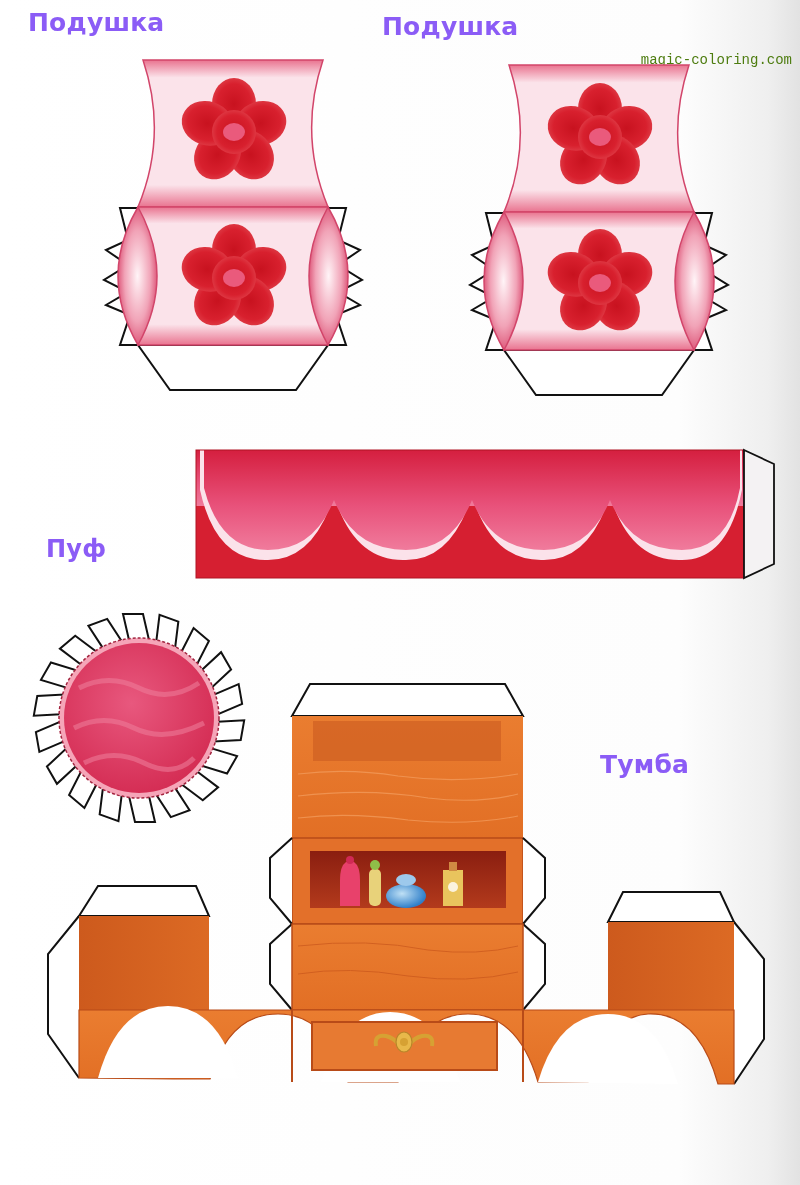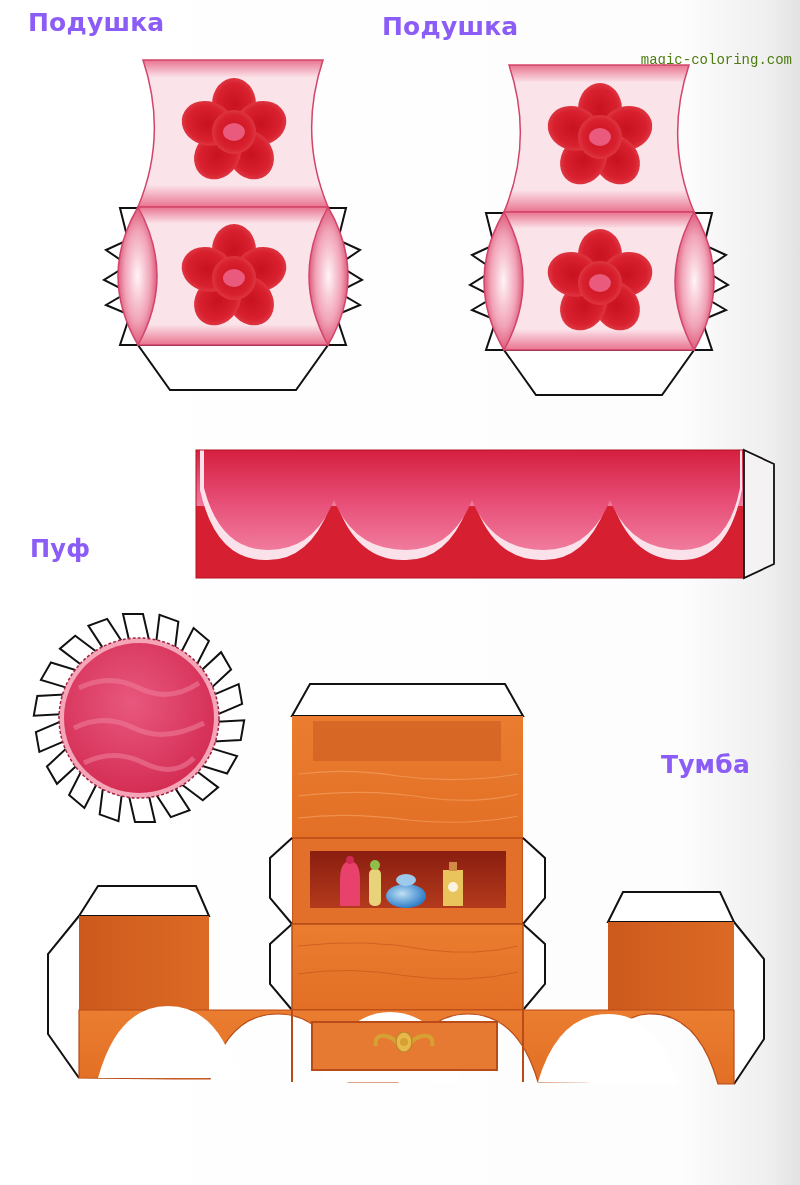--- a/index.html
+++ b/index.html
@@ -18,22 +18,22 @@
   }
   svg.piece { position: absolute; overflow: visible; }
 </style>
 </head>
 <body>
 
 <div class="watermark">magic-coloring.com</div>
 
 <div class="label" style="left:28px; top:10px; font-size:25px;">Подушка</div>
 <div class="label" style="left:382px; top:14px; font-size:25px;">Подушка</div>
-<div class="label" style="left:30px; top:537px; font-size:24px;">Пуф</div>
-<div class="label" style="left:600px; top:752px; font-size:25px; text-align:right; width:150px; line-height:1.05;">
+<div class="label" style="left:46px; top:537px; font-size:24px;">Пуф</div>
+<div class="label" style="left:600px; top:752px; font-size:25px; text-align:left; width:150px; line-height:1.05;">
   <div>Тумба</div>
 </div>
 
 <svg width="0" height="0" style="position:absolute">
   <defs>
     <radialGradient id="flowerGrad" cx="50%" cy="50%" r="55%">
       <stop offset="0%" stop-color="#c8121f"></stop>
       <stop offset="70%" stop-color="#d8202e"></stop>
       <stop offset="100%" stop-color="#e0404a"></stop>
     </radialGradient>

